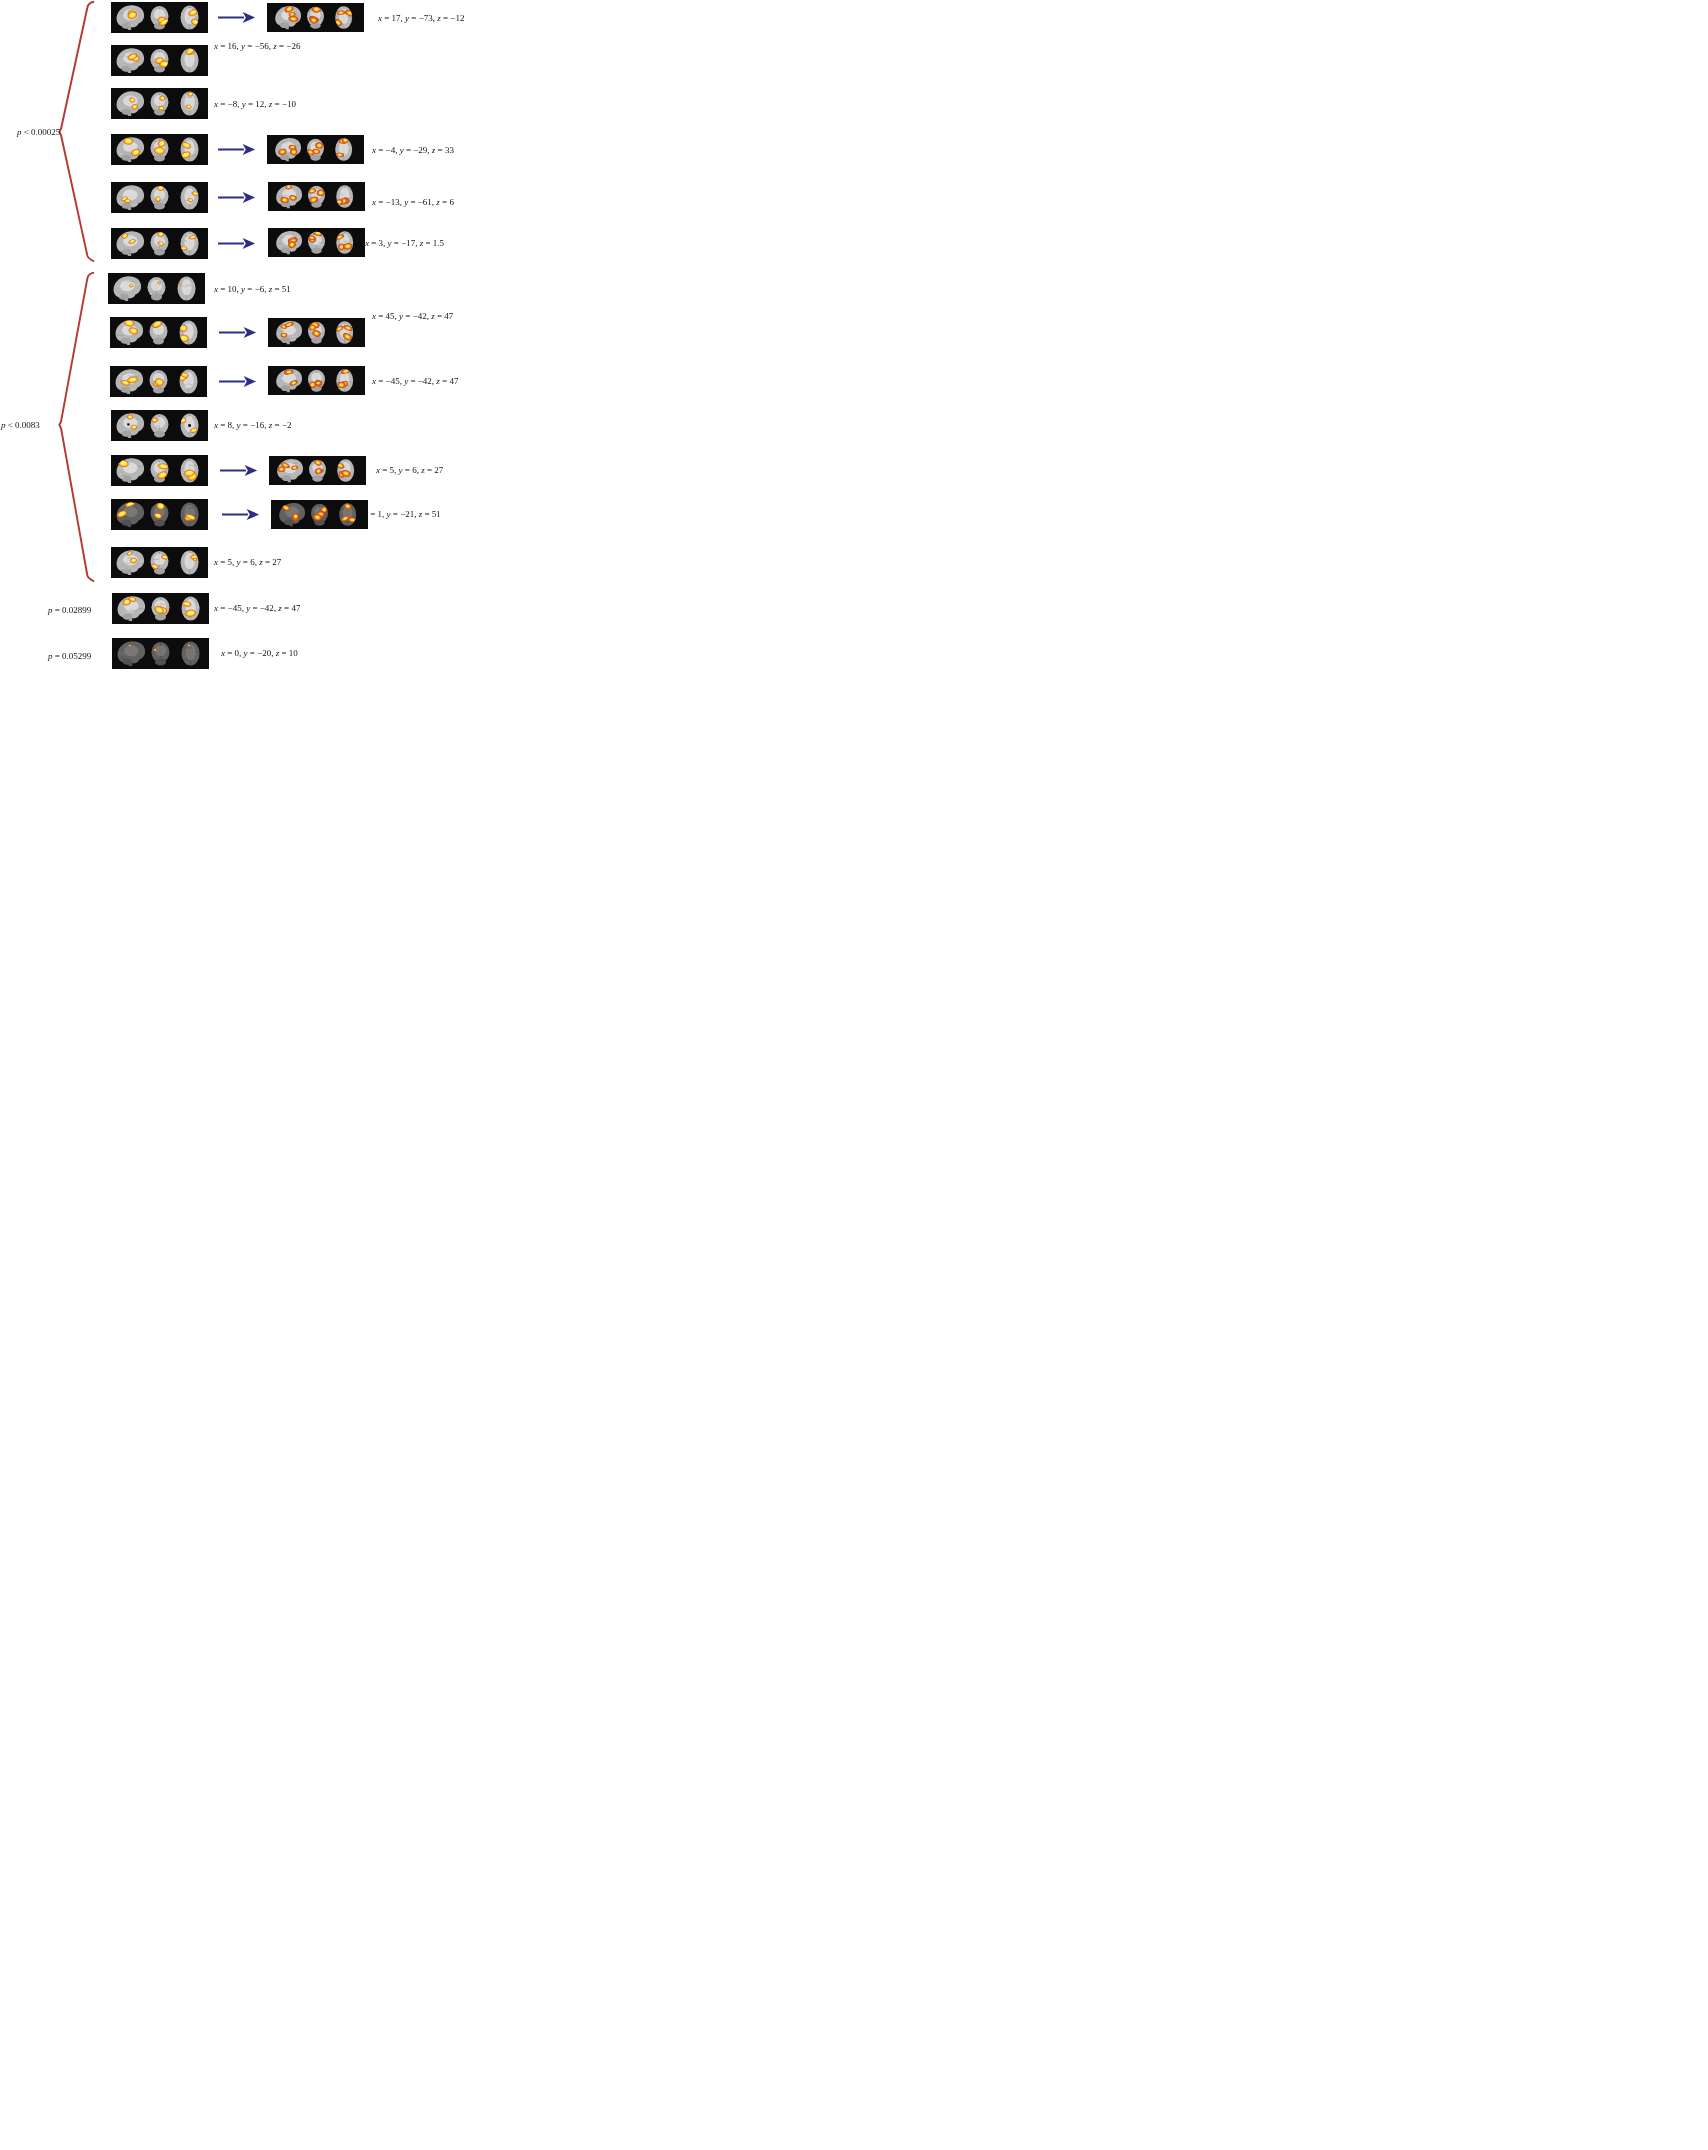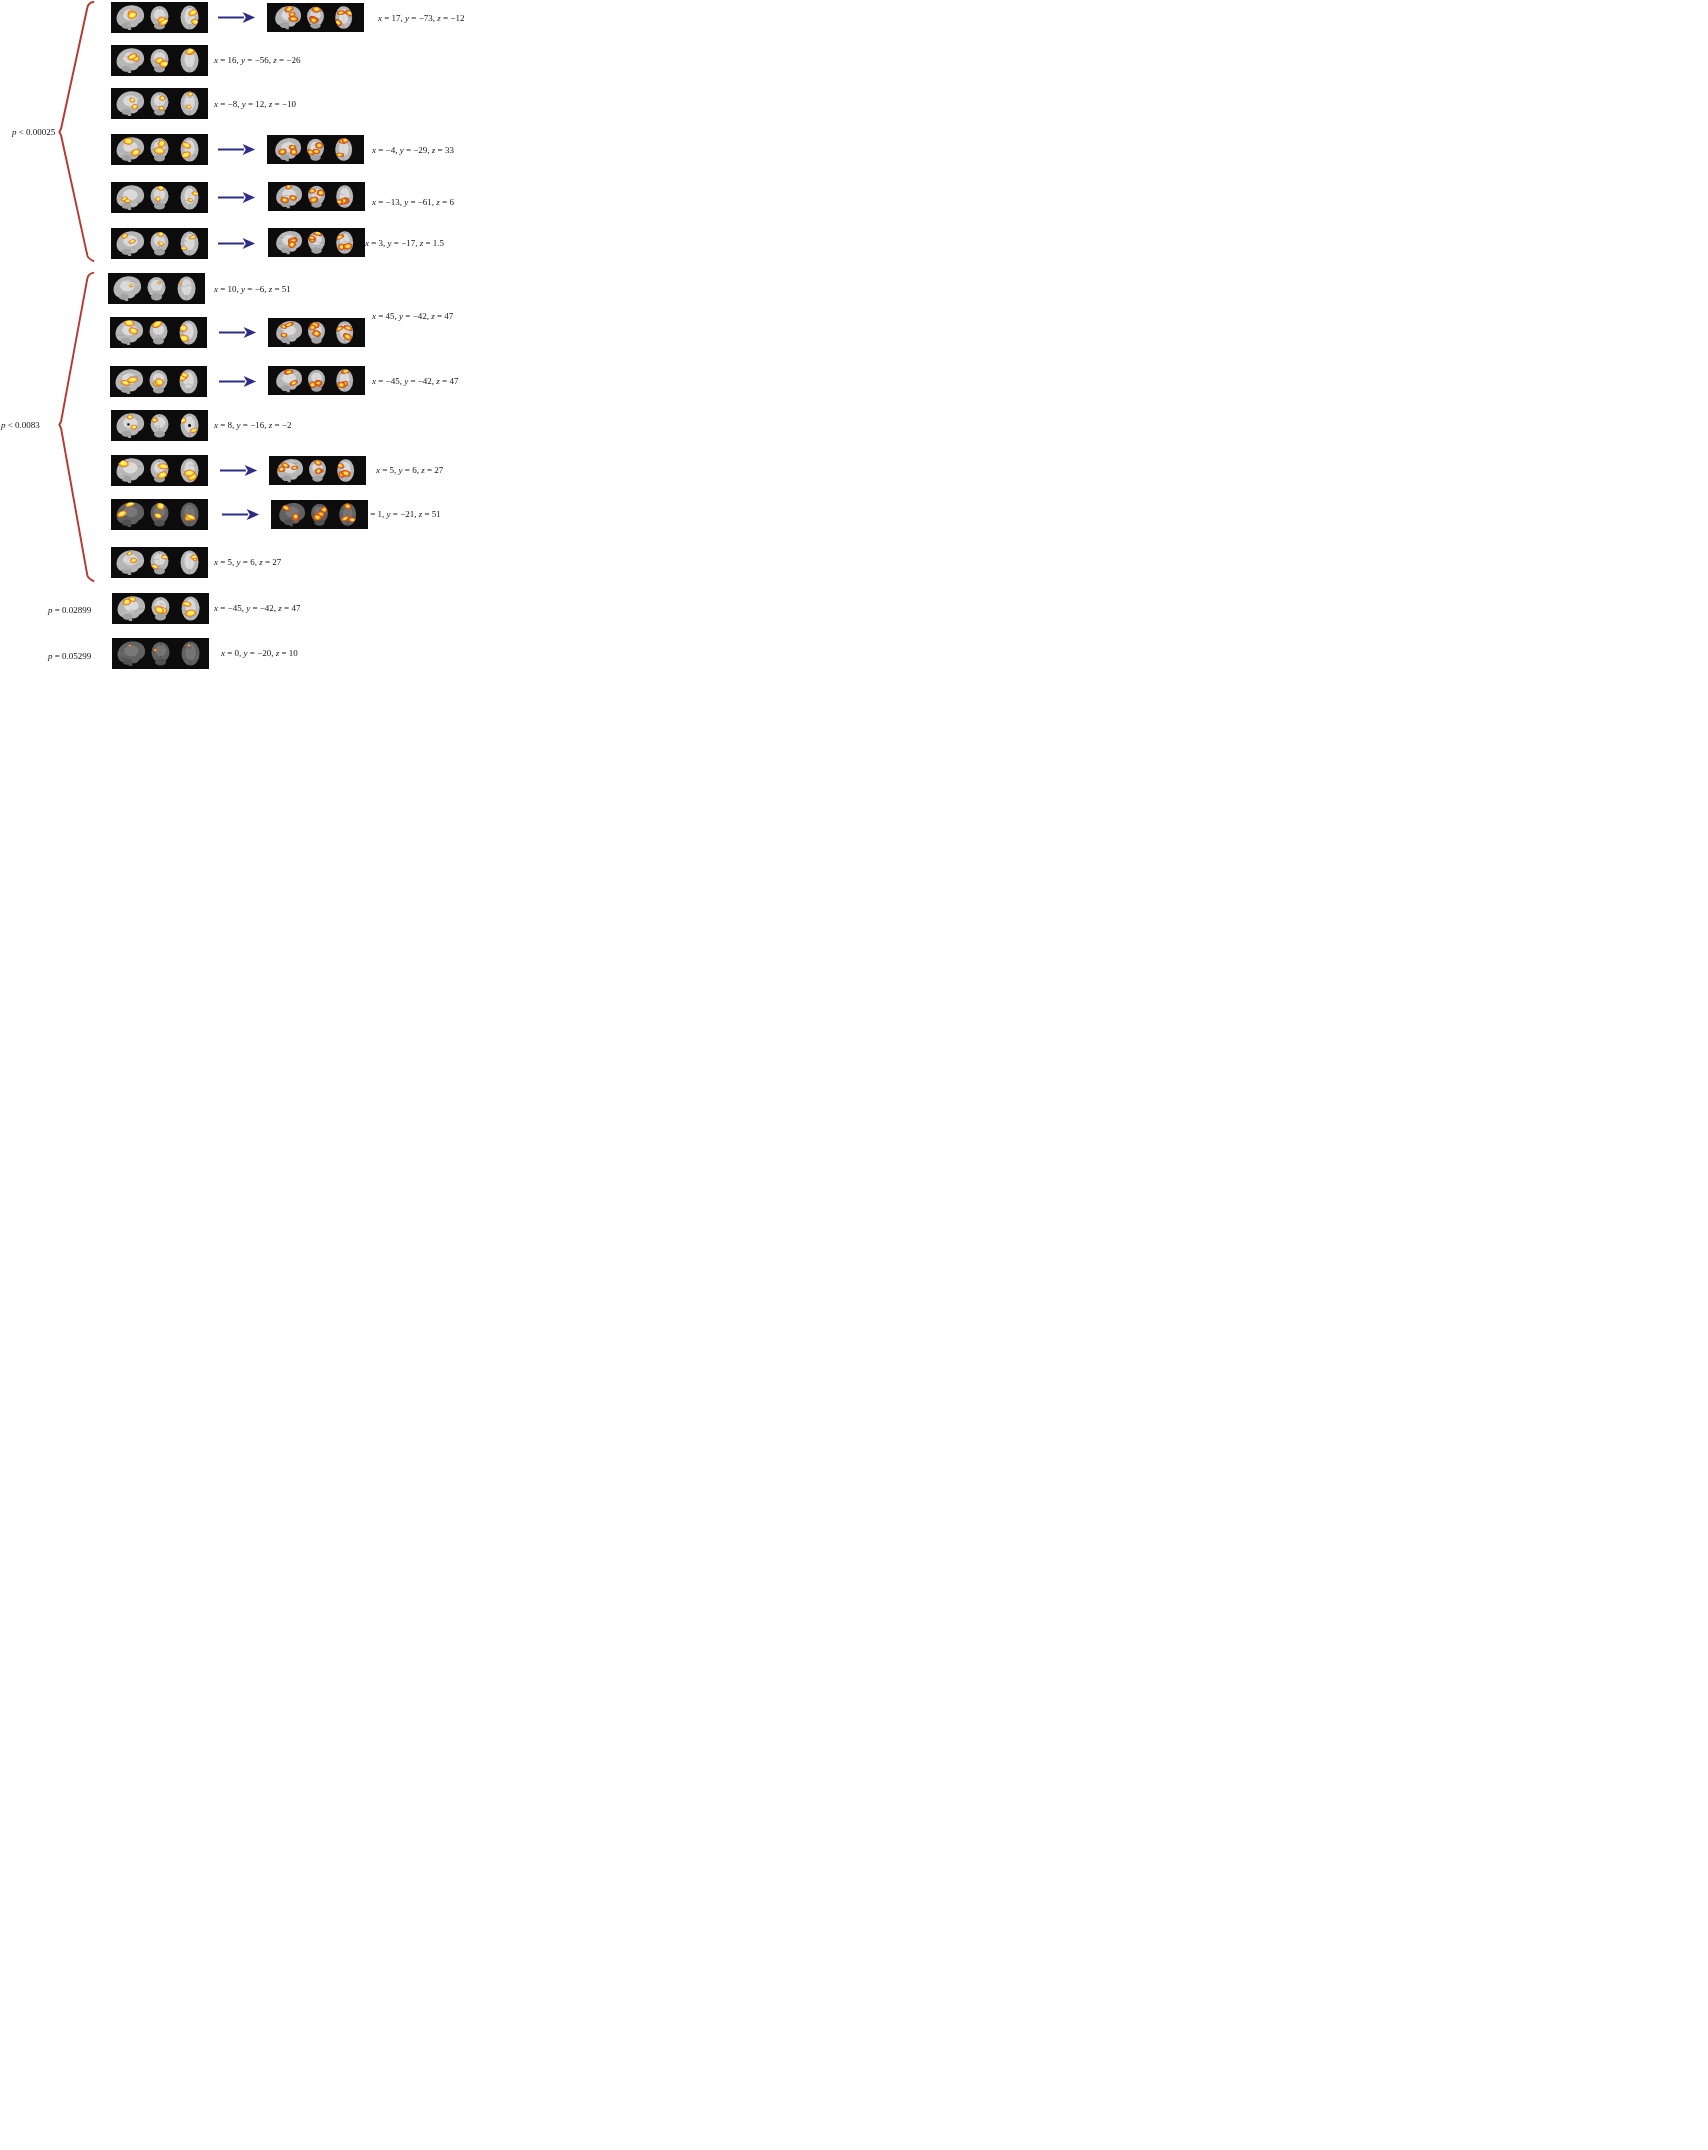--- a/index.html
+++ b/index.html
@@ -19,21 +19,21 @@
 </head>
 <body>
 
 <div class="fig">
 
   <svg class="braces" width="473" height="669" viewBox="0 0 1100 1556">
     <path class="brace" d="M 219,4 Q 205,6 203,18 L 142,299 L 138,307 L 142,315 L 203,594 Q 205,602 219,608"></path>
     <path class="brace" d="M 219,634 Q 205,636 203,648 L 142,980 L 138,988 L 142,996 L 203,1338 Q 205,1346 219,1352"></path>
   </svg>
 
-  <div class="plabel math" style="left:12px;top:126px;"><i>p</i> &lt; 0.00025</div>
+  <div class="plabel math" style="left:1px;top:126px;padding-left:16px;"><i>p</i> &lt; 0.00025</div>
   <div class="plabel math" style="left:0.9px;top:419px;"><i>p</i> &lt; 0.0083</div>
   <div class="plabel math" style="left:48px;top:604px;"><i>p</i> = 0.02899</div>
   <div class="plabel math" style="left:48px;top:650px;"><i>p</i> = 0.05299</div>
 
   <div class="panel" style="left: 111px; top: 2.2px; background: rgb(12, 12, 12);">
       <svg viewBox="0 0 226 72">
         <defs>
           <radialGradient id="g1y">
             <stop offset="0%" stop-color="#ffef60"></stop>
             <stop offset="55%" stop-color="#fbd42e"></stop>
@@ -285,21 +285,21 @@
             <ellipse cx="185.9" cy="15.8" rx="8.9" ry="6.0" fill="url(#g14y)" stroke="#d84e14" stroke-width="1.2"></ellipse>
             <ellipse cx="186.9" cy="14.8" rx="4.9" ry="3.3" fill="#ffef6a"></ellipse>
           </g>
           <g transform="rotate(-29 184.3 14.2)">
             <ellipse cx="184.3" cy="14.2" rx="10.8" ry="6.1" fill="url(#g14y)" stroke="#d84e14" stroke-width="1.2"></ellipse>
             <ellipse cx="185.3" cy="13.2" rx="5.9" ry="3.4" fill="#ffef6a"></ellipse>
           </g>
         </g>
       </svg>
     </div>
-  <div class="coords math" style="left:214px;top:54px;"><i>x</i> = 16, <i>y</i> = −56, <i>z</i> = −26</div>
+  <div class="coords math" style="left:214px;top:40px;"><i>x</i> = 16, <i>y</i> = −56, <i>z</i> = −26</div>
 
   <div class="panel" style="left: 111px; top: 88px; background: rgb(12, 12, 12);">
       <svg viewBox="0 0 226 72">
         <defs>
           <radialGradient id="g27y">
             <stop offset="0%" stop-color="#ffef60"></stop>
             <stop offset="55%" stop-color="#fbd42e"></stop>
             <stop offset="100%" stop-color="#ef9f1e"></stop>
           </radialGradient>
           <radialGradient id="g27h">

